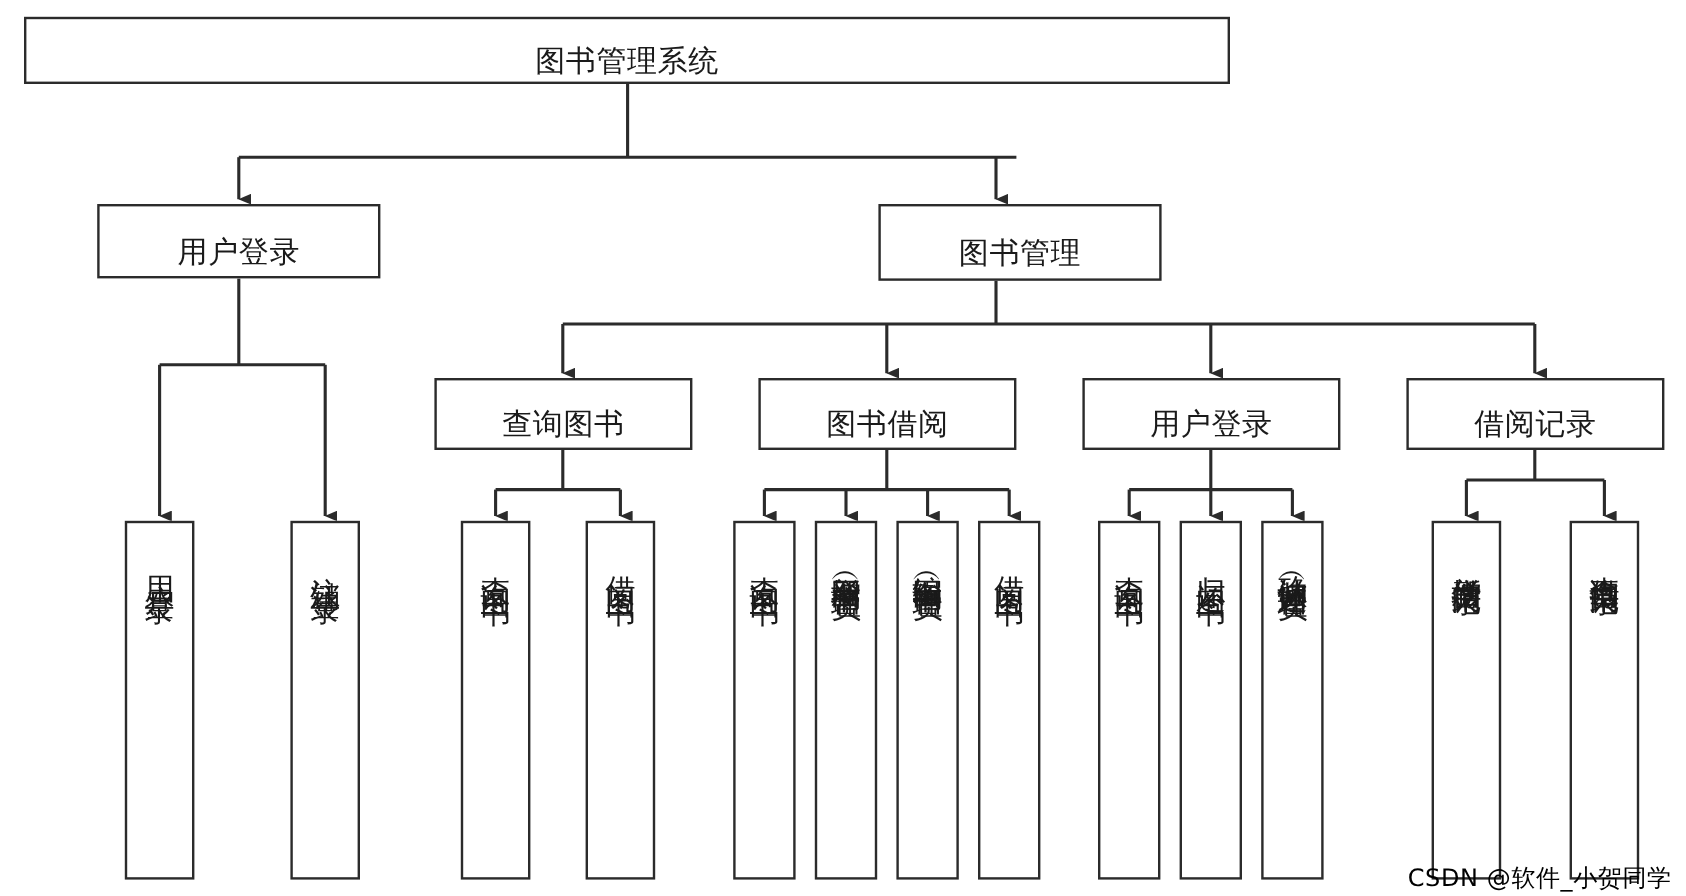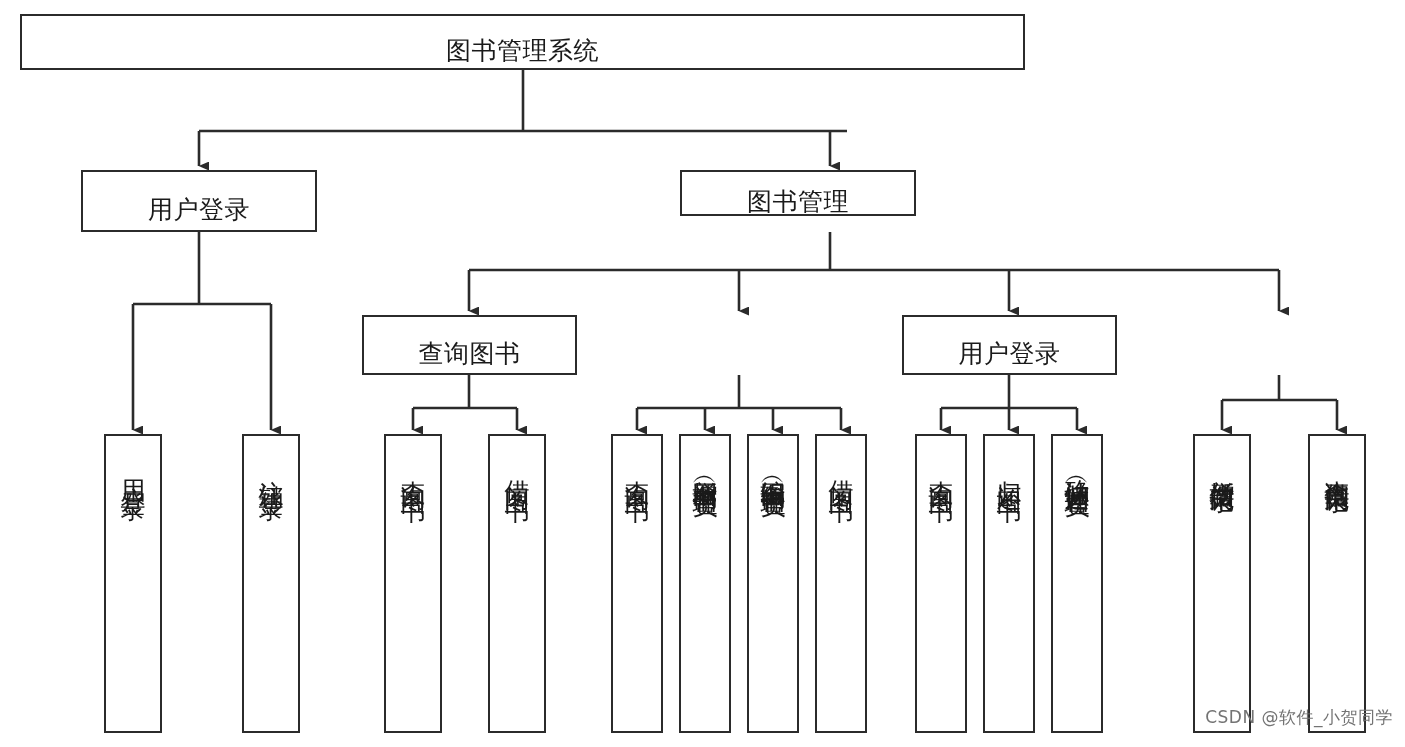--- a/index.html
+++ b/index.html
@@ -64,23 +64,23 @@
     line-height: 1;
     letter-spacing: 6px;
     white-space: nowrap;
   }
   .node.vert.tall-text .node-label {
     letter-spacing: 2px;
   }
   #watermark {
     position: absolute;
     right: 12px;
-    bottom: 18px;
-    font-size: 17px;
-    color: #737373;
+    bottom: 2px;
+    font-size: 20px;
+    color: #000000;
     letter-spacing: 0.5px;
     white-space: nowrap;
     user-select: none;
   }
 </style>
 </head>
 <body>
 
 <div id="diagram-canvas">
 
@@ -134,30 +134,36 @@
     </g>
   </svg>
 
   <div class="node root horiz" style="left:20px; top:14px; width:1005px; height:56px;">
     <span class="node-label">图书管理系统</span>
   </div>
 
   <div class="node horiz" style="left:81px; top:170px; width:236px; height:62px;">
     <span class="node-label">用户登录</span>
   </div>
-  <div class="node horiz" style="left:680px; top:170px; width:236px; height:46px;">
+  <div class="node horiz" style="left:732px; top:170px; width:236px; height:64px;">
     <span class="node-label">图书管理</span>
   </div>
 
   <div class="node horiz" style="left:362px; top:315px; width:215px; height:60px;">
     <span class="node-label">查询图书</span>
+  </div>
+  <div class="node horiz" style="left:632px; top:315px; width:215px; height:60px;">
+    <span class="node-label">图书借阅</span>
   </div>
   <div class="node horiz" style="left:902px; top:315px; width:215px; height:60px;">
     <span class="node-label">用户登录</span>
   </div>
+  <div class="node horiz" style="left:1172px; top:315px; width:215px; height:60px;">
+    <span class="node-label">借阅记录</span>
+  </div>
 
   <div class="node vert" style="left:104px; top:434px; width:58px; height:299px;">
     <span class="node-label">用户登录</span>
   </div>
   <div class="node vert" style="left:242px; top:434px; width:58px; height:299px;">
     <span class="node-label">注销登录</span>
   </div>
 
   <div class="node vert" style="left:384px; top:434px; width:58px; height:299px;">
     <span class="node-label">查询图书</span>

